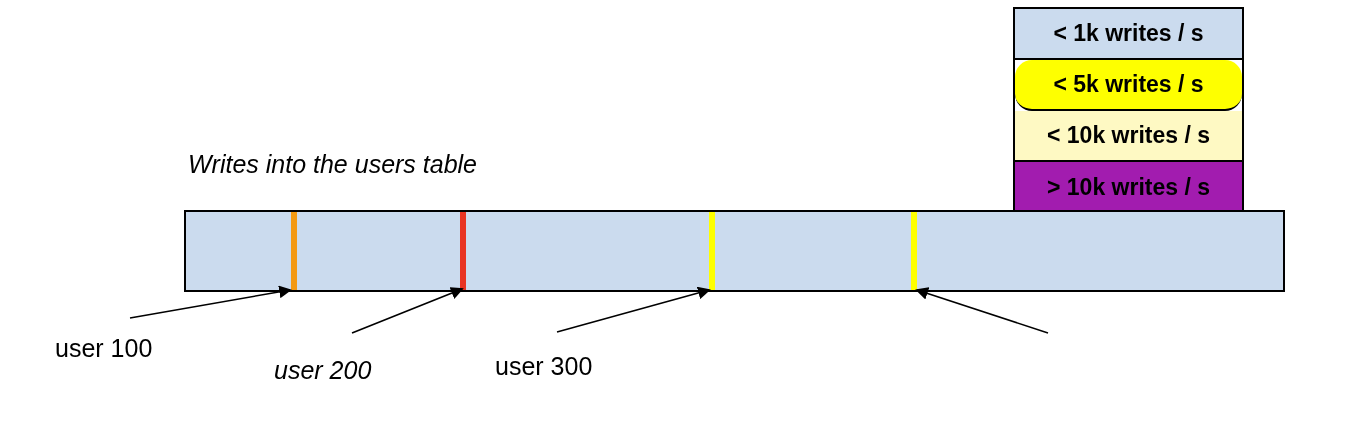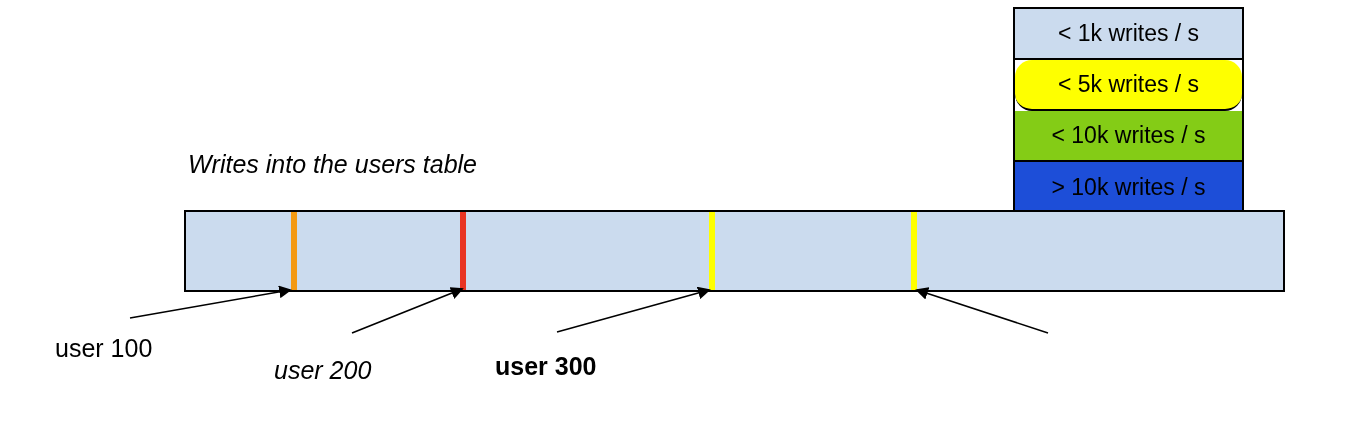--- a/index.html
+++ b/index.html
@@ -25,20 +25,21 @@
     position: absolute;
     left: 1013px;
     top: 7px;
     width: 231px;
     height: 208px;
     border: 2px solid #000000;
     box-sizing: border-box;
     display: grid;
     grid-template-rows: repeat(4, 1fr);
     background: #ffffff;
+    font-weight: bold;
   }
   .legend-row {
     display: flex;
     align-items: center;
     justify-content: center;
     border-bottom: 2px solid #000000;
     font-size: 23px;
     white-space: nowrap;
   }
   .legend-row:last-child { border-bottom: none; }
@@ -64,41 +65,41 @@
     pointer-events: none;
   }
   .user-label {
     position: absolute;
     font-size: 25px;
     line-height: 1.15;
     white-space: nowrap;
   }
   .label-100 { left: 55px;  top: 334px; }
   .label-200 { left: 274px; top: 356px; font-style: italic; }
-  .label-300 { left: 495px; top: 352px; font-weight: bold; }
+  .label-300 { left: 495px; top: 352px; }
   .label-400 { left: 967px; top: 352px; }
 </style>
 </head>
 <body>
 
 <div class="canvas">
 
   <div class="title">Writes into the users table</div>
 
   <div class="legend">
     <div class="legend-row" style="background: rgb(203, 219, 238);">
       <span>&lt; 1k writes / s</span>
     </div>
     <div class="legend-row" style="background: rgb(254, 255, 0); border-radius: 17px;">
       <span>&lt; 5k writes / s</span>
     </div>
-    <div class="legend-row" style="background: #84cc16; justify-content: center;">
+    <div class="legend-row" style="background: #fef9c3; justify-content: center;">
       <span>&lt; 10k writes / s</span>
     </div>
-    <div class="legend-row" style="background: #1d4ed8;">
+    <div class="legend-row" style="background: #a21caf;">
       <span>&gt; 10k writes / s</span>
     </div>
   </div>
 
   <div class="bar" style="background: rgb(203, 219, 238);">
     <div class="stripe" style="left: 105px; background: rgb(243, 153, 19);"></div>
     <div class="stripe" style="left: 274px; background: rgb(233, 52, 35);"></div>
     <div class="stripe" style="left: 523px; background: rgb(254, 255, 0);"></div>
     <div class="stripe" style="left: 725px; background: rgb(254, 255, 0);"></div>
   </div>

